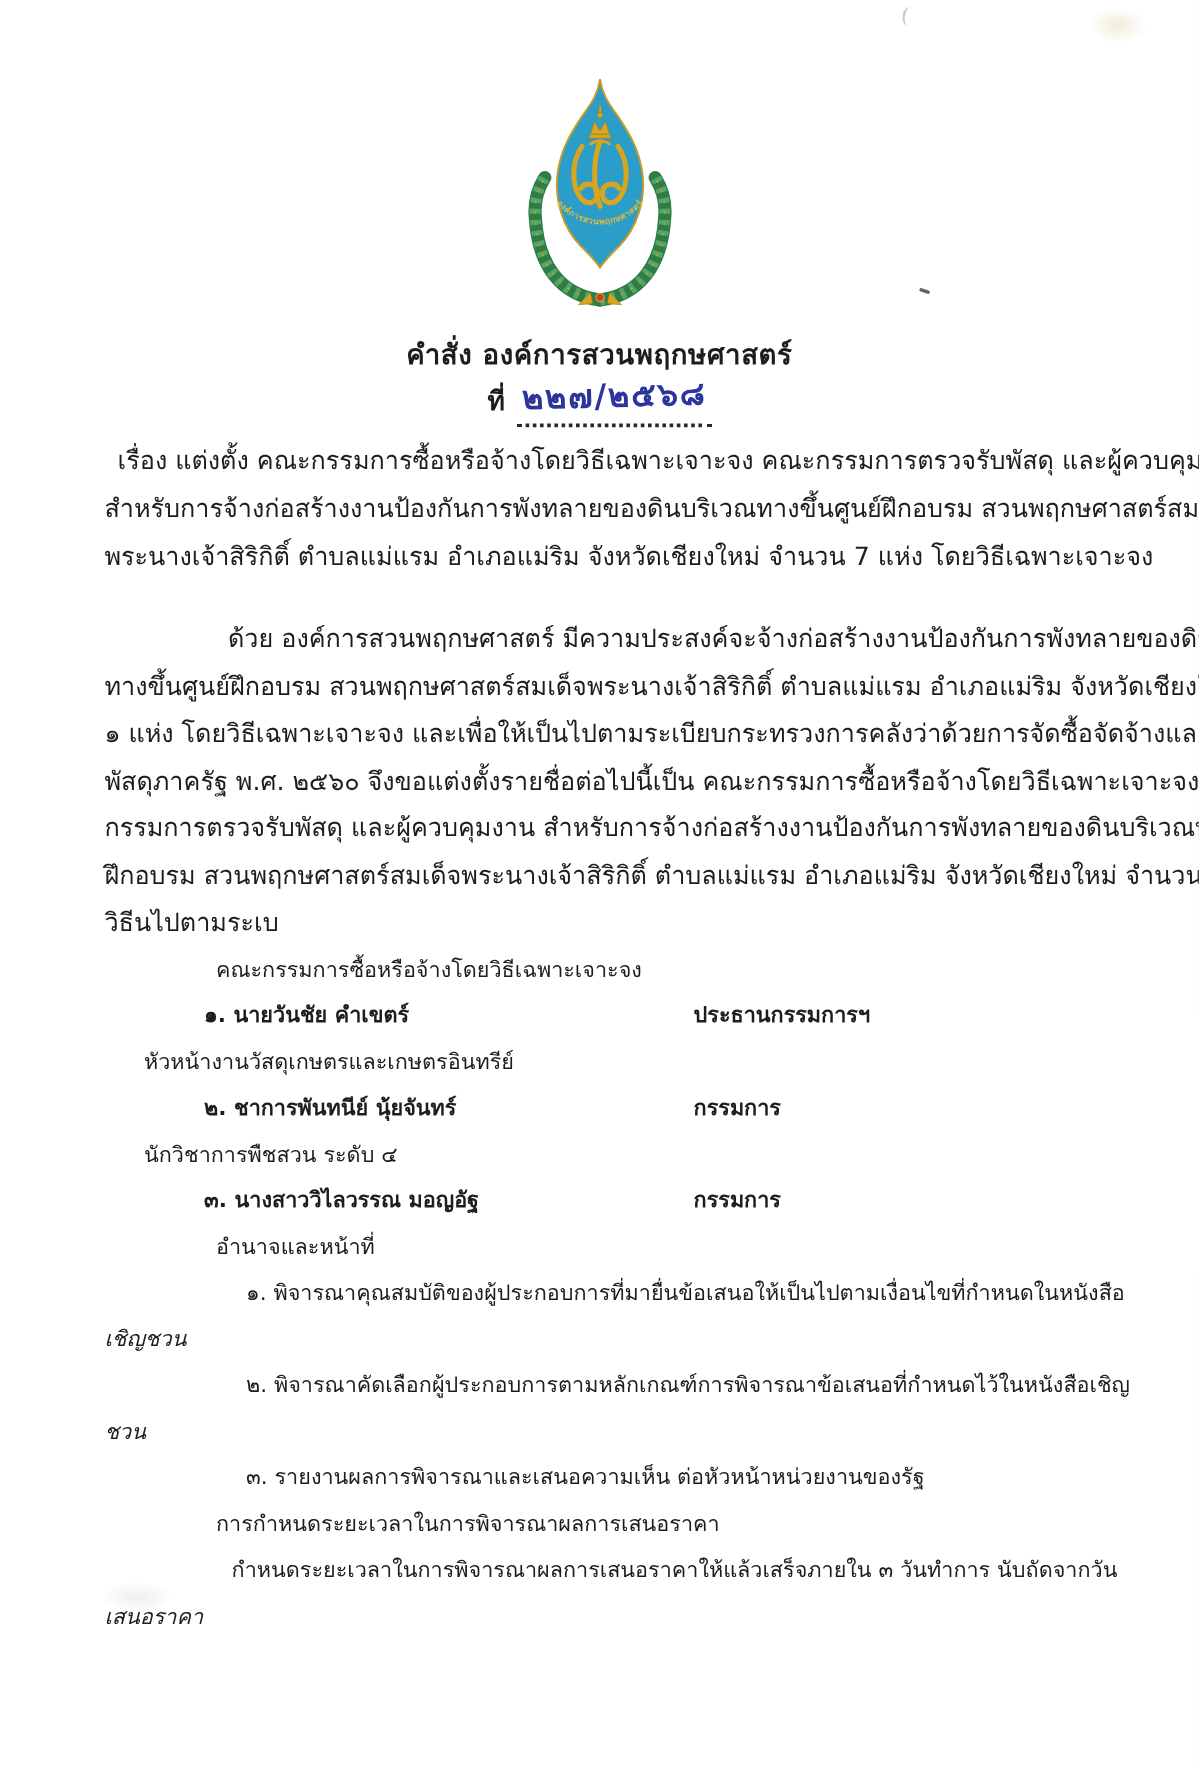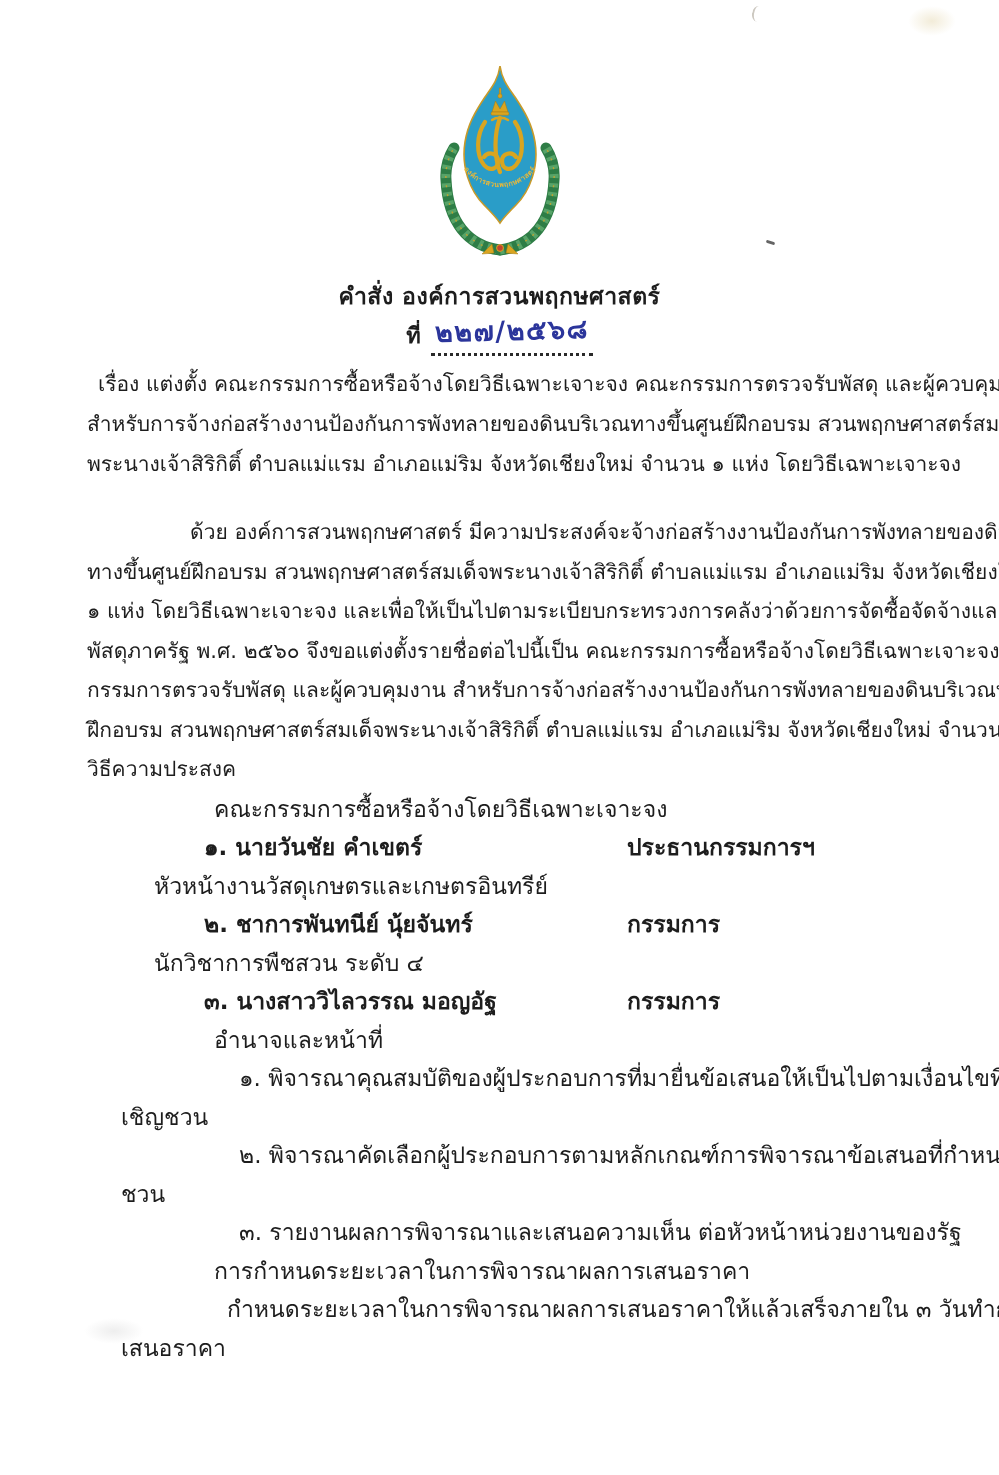--- a/index.html
+++ b/index.html
@@ -51,28 +51,28 @@
     display:inline-block;color:#2b359b;font-size:27px;font-weight:700;
     letter-spacing:1.5px;transform:rotate(-1.5deg) translateY(-3px);
   }
   
   .subject{margin-top:8px;font-size:21px;}
   .subject .line{line-height:40px;margin-left:87px;white-space:nowrap;}
   .subject .line.first{margin-left:98px;}
   .body-par{margin-top:29px;font-size:21px;}
   .body-par .line{line-height:39.5px;margin-left:87px;white-space:nowrap;}
   .body-par .line.indent{margin-left:190px;}
-  .flow{font-size:23px;padding-left:34px;}
+  .flow{font-size:18px;}
   .flow .row{line-height:38.5px;white-space:nowrap;}
   .cheading{margin-left:180px;}
   .mrow{margin-left:170px;position:relative;font-weight:bold;}
-  .mrow .mrole{position:absolute;left:423px;top:0;}
+  .mrow .mrole{position:absolute;left:408px;top:0;}
   .mpos{margin-left:120px;}
   .duty1{margin-left:205px;}
-  .cont{margin-left:87px;}
+  .cont{margin-left:87px;font-style:italic;}
   .tl1{margin-left:193px;}
 </style>
 </head>
 <body>
 
 <div class="page">
 
   <div class="artifact art-paren"></div>
   <div class="artifact art-smudge-tr"></div>
   <div class="artifact art-dash"></div>
@@ -126,31 +126,31 @@
 
   <div class="center title">คำสั่ง องค์การสวนพฤกษศาสตร์</div>
 
   <div class="center numline">
     <span class="prefix">ที่</span><span class="dotted"><span class="hand">๒๒๗/๒๕๖๘</span></span>
   </div>
 
   <div class="subject">
     <div class="line first">เรื่อง แต่งตั้ง คณะกรรมการซื้อหรือจ้างโดยวิธีเฉพาะเจาะจง คณะกรรมการตรวจรับพัสดุ และผู้ควบคุมงาน</div>
     <div class="line">สำหรับการจ้างก่อสร้างงานป้องกันการพังทลายของดินบริเวณทางขึ้นศูนย์ฝึกอบรม สวนพฤกษศาสตร์สมเด็จ</div>
-    <div class="line">พระนางเจ้าสิริกิติ์ ตำบลแม่แรม อำเภอแม่ริม จังหวัดเชียงใหม่ จำนวน ๑ แห่ง โดยวิธีเฉพาะเจาะจง</div>
+    <div class="line">พระนางเจ้าสิริกิติ์ ตำบลแม่แรม อำเภอแม่ริม จังหวัดเชียงใหม่ จำนวน 7 แห่ง โดยวิธีเฉพาะเจาะจง</div>
   </div>
 
   <div class="body-par">
     <div class="line indent">ด้วย องค์การสวนพฤกษศาสตร์ มีความประสงค์จะจ้างก่อสร้างงานป้องกันการพังทลายของดินบริเวณ</div>
     <div class="line">ทางขึ้นศูนย์ฝึกอบรม สวนพฤกษศาสตร์สมเด็จพระนางเจ้าสิริกิติ์ ตำบลแม่แรม อำเภอแม่ริม จังหวัดเชียงใหม่ จำนวน</div>
     <div class="line">๑ แห่ง โดยวิธีเฉพาะเจาะจง  และเพื่อให้เป็นไปตามระเบียบกระทรวงการคลังว่าด้วยการจัดซื้อจัดจ้างและการบริหาร</div>
     <div class="line">พัสดุภาครัฐ พ.ศ. ๒๕๖๐   จึงขอแต่งตั้งรายชื่อต่อไปนี้เป็น   คณะกรรมการซื้อหรือจ้างโดยวิธีเฉพาะเจาะจง คณะ</div>
     <div class="line">กรรมการตรวจรับพัสดุ และผู้ควบคุมงาน สำหรับการจ้างก่อสร้างงานป้องกันการพังทลายของดินบริเวณทางขึ้นศูนย์</div>
     <div class="line">ฝึกอบรม สวนพฤกษศาสตร์สมเด็จพระนางเจ้าสิริกิติ์ ตำบลแม่แรม อำเภอแม่ริม จังหวัดเชียงใหม่ จำนวน ๑ แห่ง โดย</div>
-    <div class="line">วิธีความประสงค</div>
+    <div class="line">วิธีนไปตามระเบ</div>
   </div>
 
   <div class="flow">
     <div class="row cheading">คณะกรรมการซื้อหรือจ้างโดยวิธีเฉพาะเจาะจง</div>
 
     <div class="row mrow">
       <span>๑.</span>
       <span>นายวันชัย คำเขตร์</span>
       <span class="mrole">ประธานกรรมการฯ</span>
     </div>

